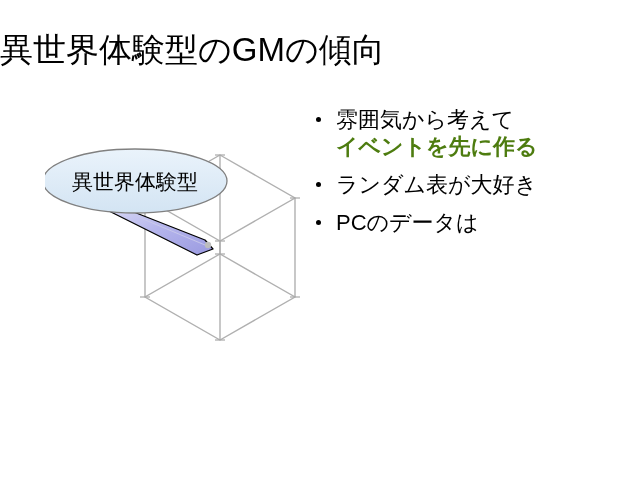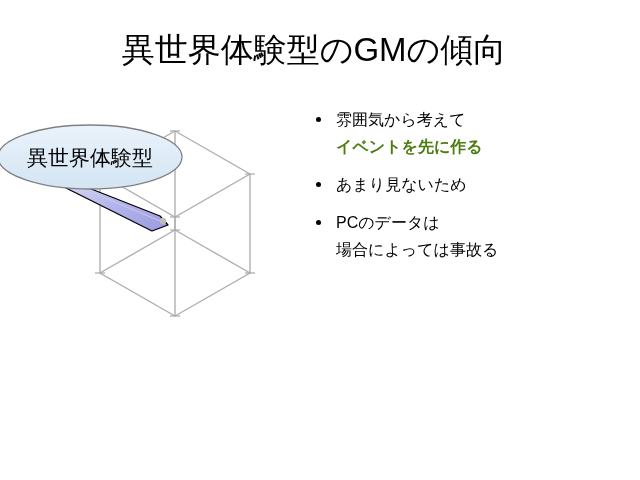--- a/index.html
+++ b/index.html
@@ -22,21 +22,20 @@
     inset: 0;
     background: #ffffff;
   }
 
   
   #slide-title {
     position: absolute;
     left: 0;
     top: 30px;
     width: 628px;
-    text-align: center;
     font-size: 33px;
     line-height: 40px;
     font-weight: 400;
     letter-spacing: 0px;
     color: #000000;
     white-space: nowrap;
   }
 
   
   #diagram {
@@ -73,38 +72,38 @@
   .bullet-dot {
     position: absolute;
     left: 6px;
     top: 11px;
     width: 5px;
     height: 5px;
     border-radius: 50%;
     background: #000000;
   }
   .bullet-line {
-    font-size: 16px;
+    font-size: 22px;
     line-height: 27px;
     white-space: nowrap;
     color: #000000;
   }
   .bullet-line.accent {
     color: #4d7c0f;
     font-weight: bold;
   }
 </style>
 </head>
 <body>
 
 <div id="slide">
 
   <div id="slide-title">異世界体験型のGMの傾向</div>
 
-  <div id="diagram" style="top:104px;">
+  <div id="diagram" style="top:128px;margin-left:45px;">
     <svg width="300" height="230" viewBox="0 0 300 230" xmlns="http://www.w3.org/2000/svg">
       <defs>
         <linearGradient id="wedgeGrad" x1="0" y1="0" x2="1" y2="1">
           <stop offset="0%" stop-color="#E8E8FA"></stop>
           <stop offset="55%" stop-color="#B5B5EC"></stop>
           <stop offset="100%" stop-color="#9A9AE0"></stop>
         </linearGradient>
         <linearGradient id="ellipseGrad" x1="0" y1="0" x2="0" y2="1">
           <stop offset="0%" stop-color="#EAF3FB"></stop>
           <stop offset="100%" stop-color="#D3E4F3"></stop>
@@ -149,25 +148,24 @@
   <div id="bullet-list">
 
     <div class="bullet-item">
       <span class="bullet-dot"></span>
       <div class="bullet-line">雰囲気から考えて</div>
       <div class="bullet-line accent">イベントを先に作る</div>
     </div>
 
     <div class="bullet-item">
       <span class="bullet-dot"></span>
-      <div class="bullet-line">あまり見ないため</div>
+      <div class="bullet-line">ランダム表が大好き</div>
     </div>
 
 
     <div class="bullet-item">
       <span class="bullet-dot"></span>
       <div class="bullet-line">PCのデータは</div>
-      <div class="bullet-line">場合によっては事故る</div>
     </div>
 
   </div>
 
 </div>
 
 </body></html>

